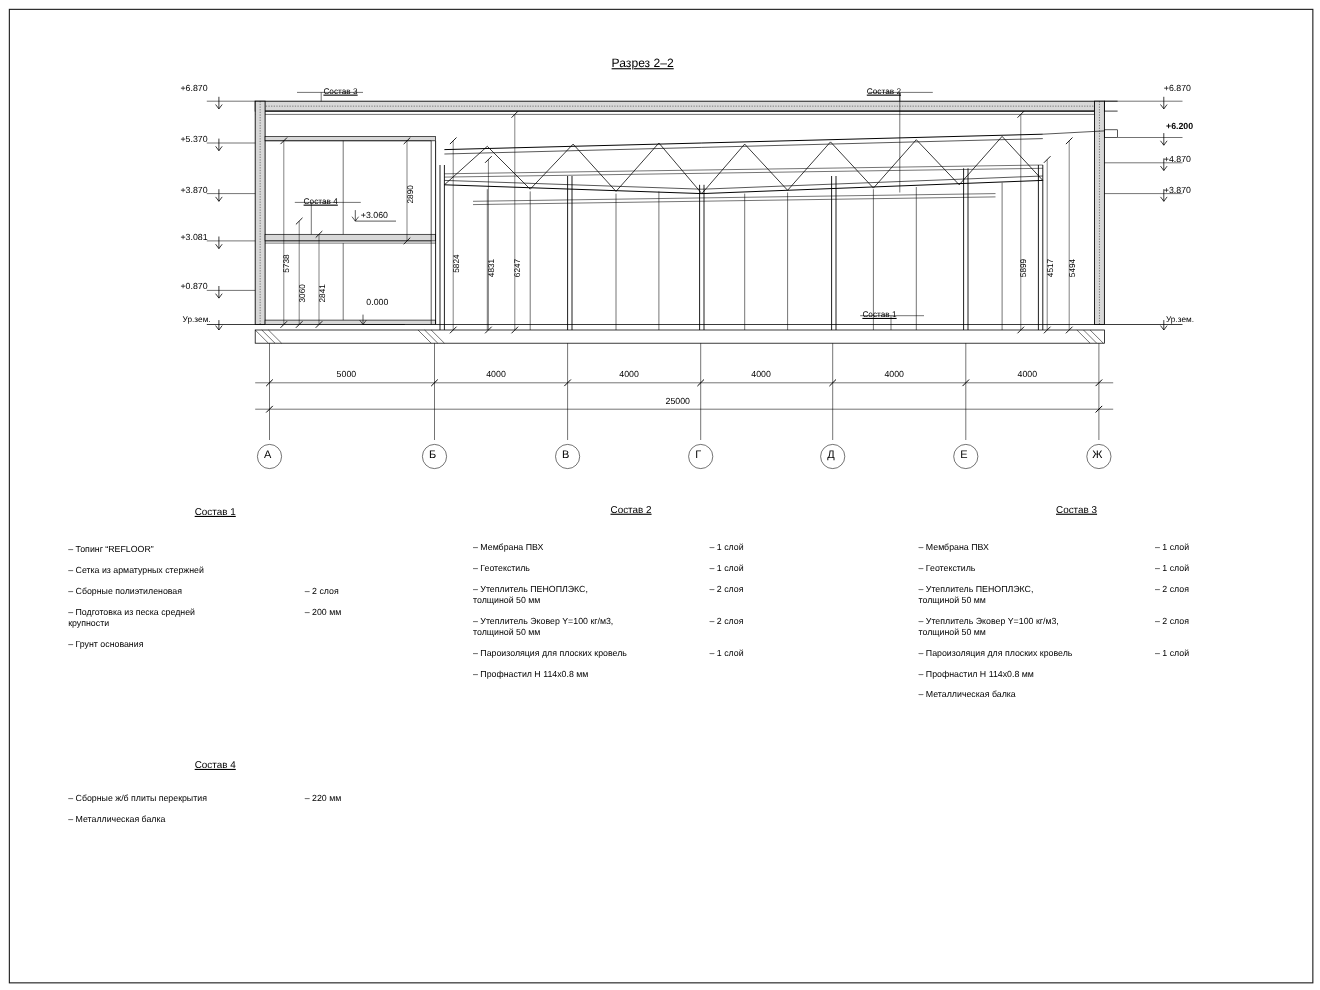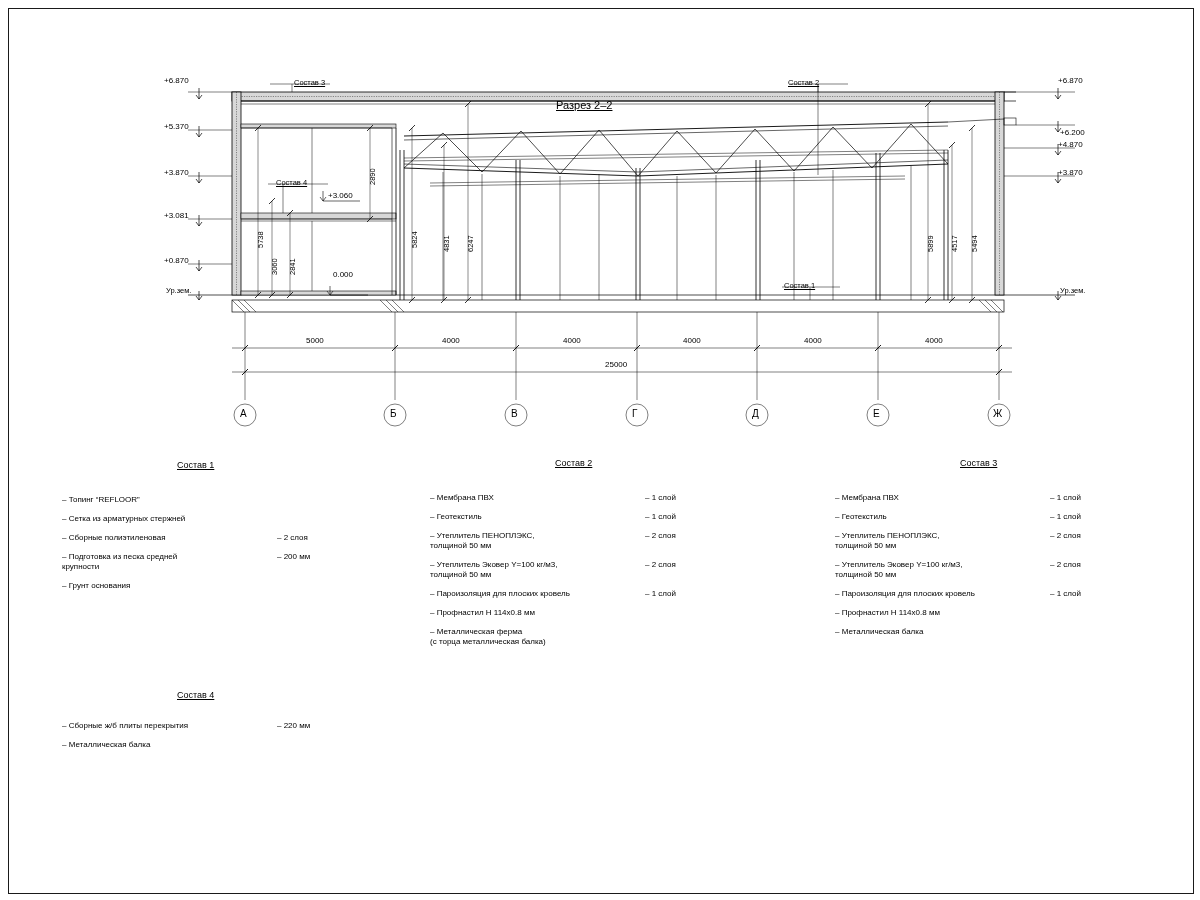--- a/index.html
+++ b/index.html
@@ -3,21 +3,21 @@
 <meta charset="utf-8">
 <style>
   html,body{margin:0;padding:0;background:#ffffff;}
   body{width:1200px;height:900px;position:relative;font-family:"Liberation Sans",sans-serif;color:#000;}
   #sheet{position:absolute;left:0;top:0;width:1200px;height:900px;}
   .frame{position:absolute;left:8px;top:8px;width:1184px;height:884px;border:1px solid #1a1a1a;}
   .t{position:absolute;white-space:nowrap;font-size:9px;letter-spacing:0px;}
   .t8{font-size:8px;}
   .t7{font-size:7.5px;}
   .t10{font-size:10px;}
-  .ttl{font-size:11px;text-decoration:underline;margin-top:47px;}
+  .ttl{font-size:11px;text-decoration:underline;}
   .ul{text-decoration:underline;}
   .rot{transform-origin:0 0;transform:rotate(-90deg);}
   svg{position:absolute;left:0;top:0;overflow:visible;}
   .spec{position:absolute;font-size:8px;line-height:1.25;}
   .spec .hd{font-size:9px;text-decoration:underline;text-align:center;display:block;margin-bottom:10px;}
   .row{display:flex;margin-bottom:9px;}
   .row .nm{width:215px;white-space:pre-line;}
   .row .qt{width:70px;text-align:left;}
 </style>
 </head>
@@ -241,21 +241,21 @@
   </svg>
 
   <div class="t t8" style="left:164px;top:76px;">+6.870</div>
   <div class="t t8" style="left:164px;top:122px;">+5.370</div>
   <div class="t t8" style="left:164px;top:168px;">+3.870</div>
   <div class="t t8" style="left:164px;top:211px;">+3.081</div>
   <div class="t t8" style="left:164px;top:256px;">+0.870</div>
   <div class="t t7" style="left:166px;top:286px;">Ур.зем.</div>
 
   <div class="t t8" style="left:1058px;top:76px;">+6.870</div>
-  <div class="t t8" style="left:1060px;top:128px;">+6.200</div>
+  <div class="t t8" style="left:1060px;top:110px;font-weight:bold;">+6.200</div>
   <div class="t t8" style="left:1058px;top:140px;">+4.870</div>
   <div class="t t8" style="left:1058px;top:168px;">+3.870</div>
   <div class="t t7" style="left:1060px;top:286px;">Ур.зем.</div>
 
   <div class="t t8" style="left:328px;top:191px;">+3.060</div>
   <div class="t t8" style="left:333px;top:270px;">0.000</div>
 
   <div class="t t7 ul" style="left:294px;top:78px;">Состав 3</div>
   <div class="t t7 ul" style="left:788px;top:78px;">Состав 2</div>
   <div class="t t7 ul" style="left:276px;top:178px;">Состав 4</div>
@@ -349,25 +349,20 @@
       <div class="qt">– 2 слоя</div>
     </div>
     <div class="row">
       <div class="nm">– Пароизоляция для плоских кровель</div>
       <div class="qt">– 1 слой</div>
     </div>
     <div class="row">
       <div class="nm">– Профнастил Н 114х0.8 мм</div>
       <div class="qt"></div>
     </div>
-    <div class="row">
-      <div class="nm">– Металлическая ферма
-   (с торца металлическая балка)</div>
-      <div class="qt"></div>
-    </div>
   </div>
 
   <div class="spec" style="left:835px;top:458px;width:320px;">
     <span class="hd" style="margin-left:125px;display:inline-block;">Состав 3</span>
     <div style="height:14px"></div>
     <div class="row">
       <div class="nm">– Мембрана ПВХ</div>
       <div class="qt">– 1 слой</div>
     </div>
     <div class="row">

